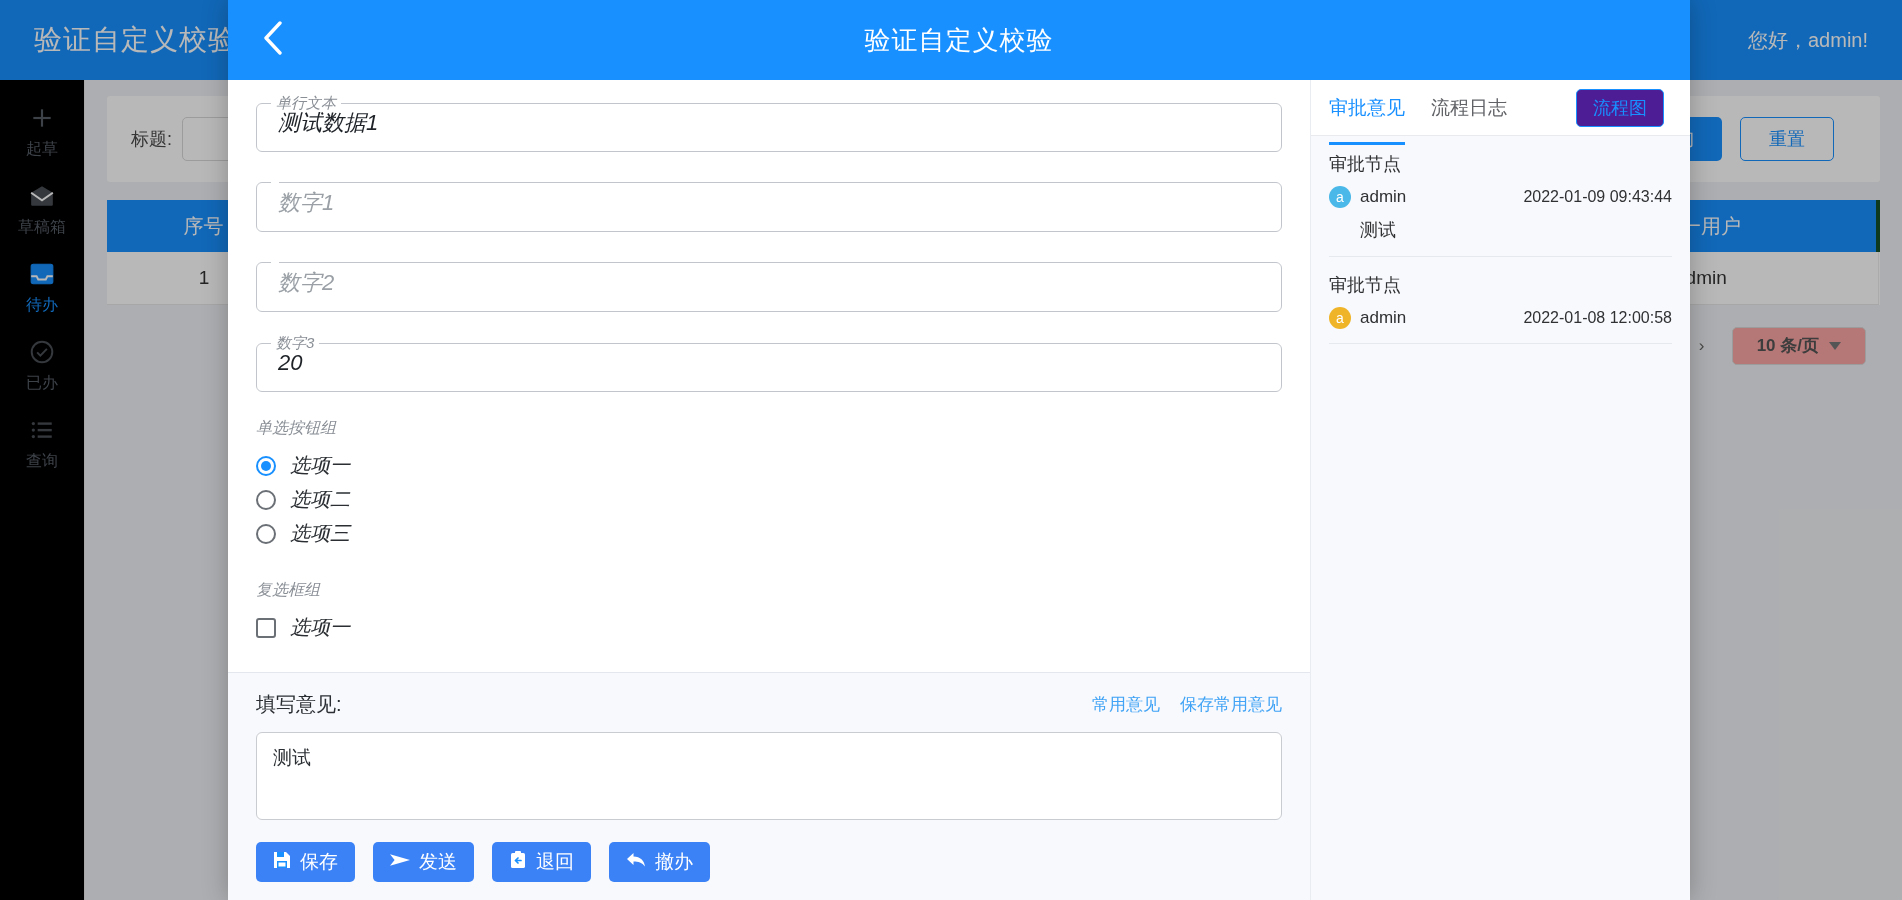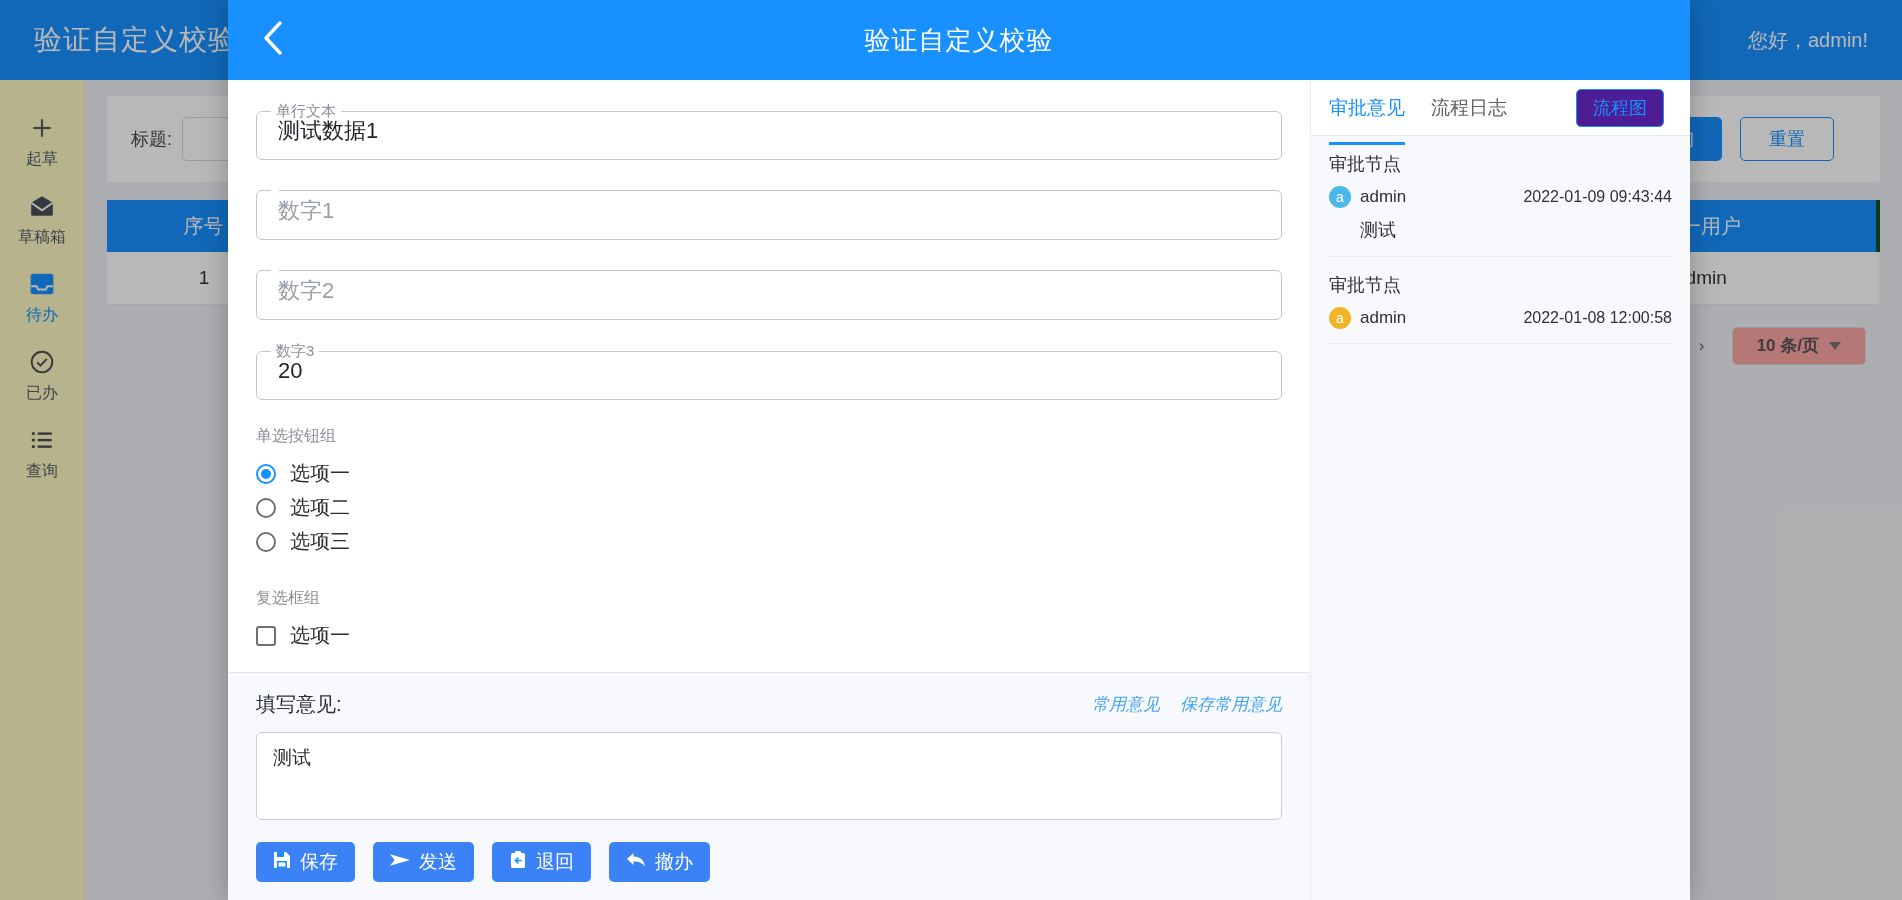--- a/index.html
+++ b/index.html
@@ -31,23 +31,23 @@
   }
   .bg-header .bg-title {
     color: #ffffff; font-size: 28px; letter-spacing: 1px;
   }
   .bg-header .bg-greeting {
     color: #ffffff; font-size: 20px;
   }
 
   .bg-sidebar {
     position: absolute; top: 80px; left: 0; bottom: 0; width: 85px;
-    background: #fef9c3;
+    background: #000000;
     border-right: 1px solid #e8e8e8;
-    padding-top: 22px;
+    padding-top: 12px;
   }
   .side-item {
     width: 100%; height: 78px;
     display: flex; flex-direction: column; align-items: center; justify-content: center;
     gap: 6px;
     color: #555c66; cursor: pointer;
   }
   .side-item .si-icon { width: 30px; height: 30px; display: flex; align-items: center; justify-content: center; }
   .side-item .si-label { font-size: 16px; }
   .side-item.active { color: #1890ff; }
@@ -140,22 +140,23 @@
   }
 
   .modal-body {
     flex: 1; display: flex; min-height: 0;
   }
   .modal-left {
     width: 1083px; display: flex; flex-direction: column; min-height: 0;
     border-right: 1px solid #e9edf2;
   }
   .form-scroll {
-    flex: 1; overflow-y: auto; padding: 22px 28px 10px 28px;
+    flex: 1; overflow-y: auto; padding: 14px 28px 10px 28px;
     position: relative;
+    font-style: italic;
   }
   .form-scroll::-webkit-scrollbar { width: 9px; }
   .form-scroll::-webkit-scrollbar-thumb { background: #c4c4c4; border-radius: 5px; }
   .form-scroll::-webkit-scrollbar-track { background: #f3f3f3; }
 
   
   .fld { position: relative; margin-bottom: 22px; }
   .fld fieldset {
     border: 1px solid #c2c6cc; border-radius: 6px;
     padding: 0 12px; margin: 0; height: 58px;
@@ -189,21 +190,21 @@
     border: 2px solid #6b7076; box-sizing: border-box; flex: 0 0 20px;
   }
   .opt-text { font-size: 20px; color: #2b2f33; }
 
   .comment-pane {
     flex: 0 0 auto; border-top: 1px solid #e4e8ee;
     background: #f7f9fc; padding: 18px 28px 0 28px;
   }
   .cp-head { display: flex; align-items: center; justify-content: space-between; }
   .cp-title { font-size: 20px; color: #2b2f33; }
-  .cp-links { display: flex; gap: 20px; font-style: italic; }
+  .cp-links { display: flex; gap: 20px; }
   .cp-links a { color: #40a3f5; font-size: 17px; text-decoration: none; cursor: pointer; }
   .cp-textarea {
     margin-top: 14px; width: 100%; height: 88px;
     border: 1px solid #c9ccd1; border-radius: 6px; background: #fff;
     padding: 12px 16px; font-size: 19px; color: #2b2f33;
     font-family: "Liberation Sans", sans-serif; resize: none;
   }
   .cp-buttons { display: flex; gap: 18px; padding: 18px 0 18px 0; }
   .act-btn {
     background: #3b82f6; border: none; border-radius: 5px;

